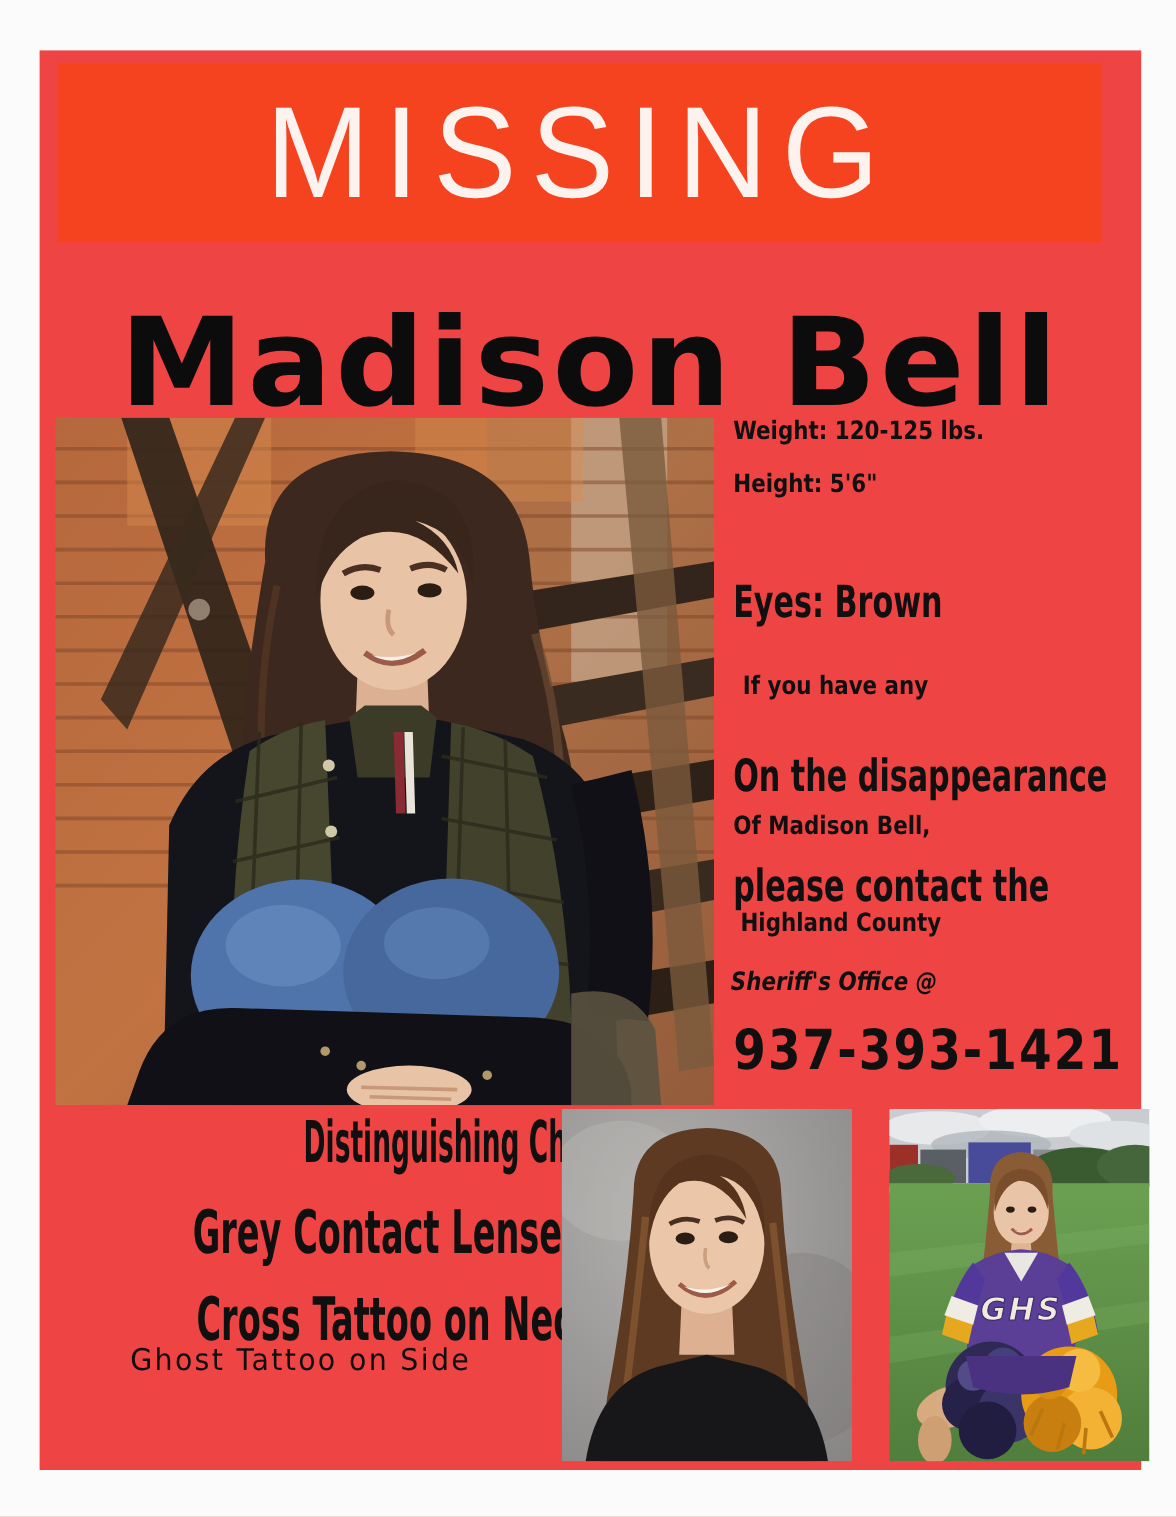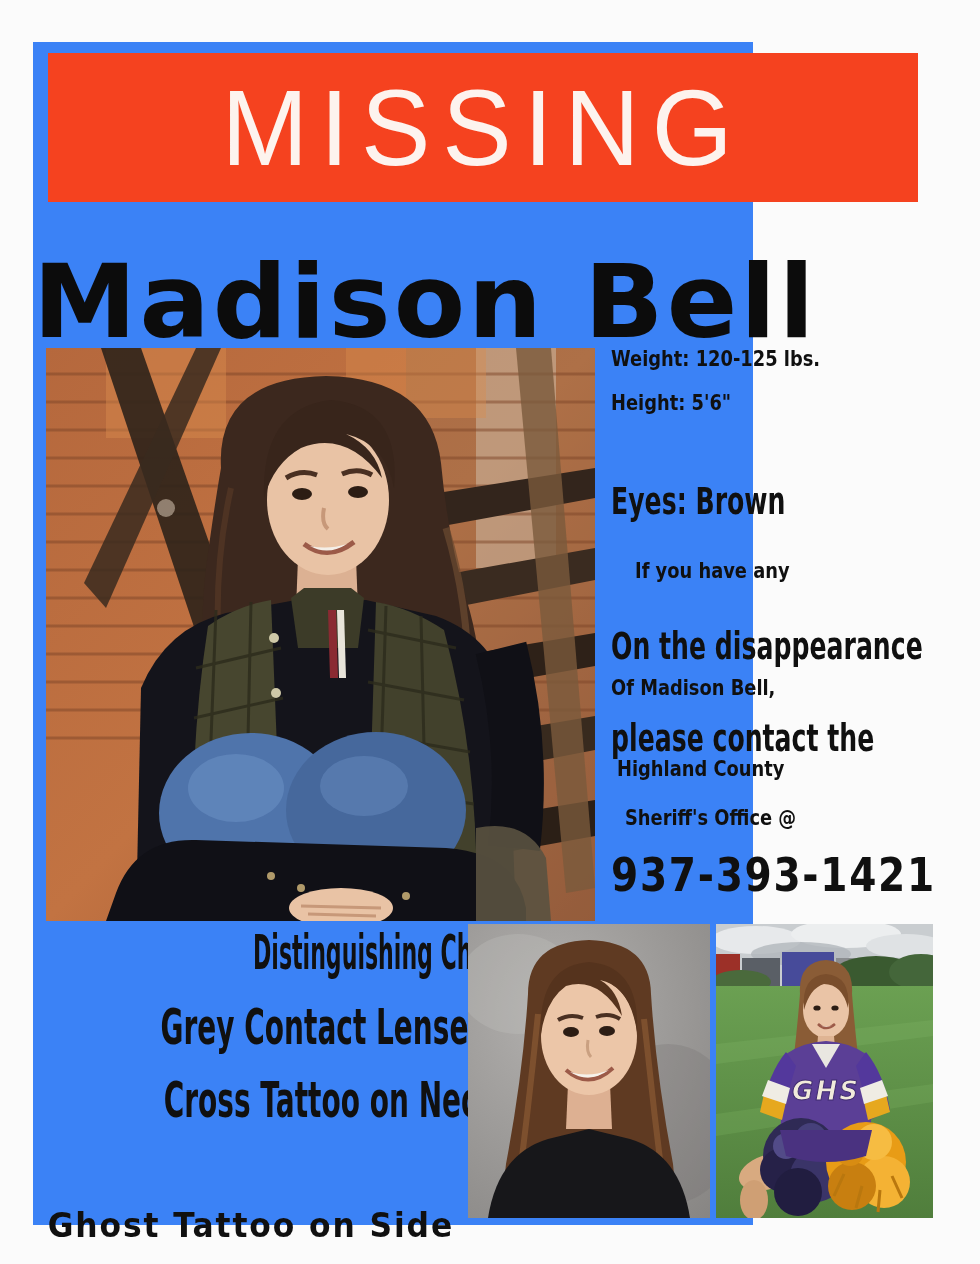--- a/index.html
+++ b/index.html
@@ -1,22 +1,22 @@
 <!DOCTYPE html>
 <html><head>
 <meta charset="utf-8">
 <style>
   html,body{margin:0;padding:0;}
   body{
     width:980px;height:1264px;position:relative;overflow:hidden;
     background:#fbfbfb;font-family:"DejaVu Sans",sans-serif;
   }
   .poster{
-    position:absolute;left:33px;top:42px;width:720px;height:1183px;
-    background:#3b82f6;
+    position:absolute;left:33px;top:42px;width:918px;height:1183px;
+    background:#ef4444;
   }
   
   .banner{
     position:absolute;left:15px;top:11px;width:870px;height:149px;
     background:#f5421f;display:flex;align-items:center;justify-content:center;
   }
   .banner-label{
     font-family:"Liberation Sans",sans-serif;font-weight:400;
     font-size:104px;letter-spacing:12px;color:#fdf3ee;line-height:1;
     transform:scaleY(1.04);white-space:nowrap;
@@ -25,50 +25,50 @@
   .name{
     position:absolute;left:0;top:208px;width:100%;text-align:center;
     font-weight:bold;font-size:104px;letter-spacing:3px;color:#0c0c0c;
     line-height:1;white-space:nowrap;transform:scaleY(0.98);
   }
   
   .photo{position:absolute;overflow:hidden;}
   .photo svg{display:block;}
   .photo-main{left:13px;top:306px;width:549px;height:573px;}
   .photo-yearbook{left:435px;top:882px;width:242px;height:294px;}
-  .photo-cheer{left:683px;top:882px;width:217px;height:294px;}
+  .photo-cheer{left:708px;top:882px;width:217px;height:294px;}
   
   .rline{position:absolute;left:578px;white-space:nowrap;color:#101010;line-height:1.1;}
   .rline > span{display:inline-block;}
   .sans{font-weight:bold;font-size:21px;}
   .sans > span{transform:scaleX(0.85);transform-origin:left center;}
   .cond{font-weight:bold;font-size:37px;margin-top:22px;}
   .cond > span{transform:scaleX(0.68);transform-origin:left center;}
   .r-weight{top:306px;}
   .r-height{top:350px;}
   .r-hair{top:384px;}
   .r-eyes{top:418px;}
-  .r-if{top:518px;left:602px;text-decoration:underline;}
+  .r-if{top:518px;left:586px;text-decoration:underline;}
   .r-on{top:563px;}
   .r-of{top:635px;}
   .r-please{top:655px;}
   .r-highland{top:716px;left:584px;}
-  .r-sheriff{top:765px;left:592px;}
+  .r-sheriff{top:765px;left:576px;font-style:italic;}
   .r-phone{top:808px;font-weight:bold;font-size:46px;}
   .r-phone > span{transform:scaleX(0.85);transform-origin:left center;letter-spacing:2px;}
   
   .lline{position:absolute;left:0;width:436px;text-align:center;white-space:nowrap;color:#101010;line-height:1.1;}
   .lline > span{display:inline-block;}
   .l-head{top:884px;font-weight:bold;font-size:48px;}
   .l-head > span{transform:scaleX(0.46);transform-origin:center;}
   .l-item1{top:958px;font-weight:bold;font-size:50px;}
   .l-item1 > span{transform:scaleX(0.56);transform-origin:center;}
   .l-item2{top:1031px;font-weight:bold;font-size:50px;}
   .l-item2 > span{transform:scaleX(0.56);transform-origin:center;}
-  .l-item3{top:1166px;font-weight:bold;font-size:33px;}
+  .l-item3{top:1078px;font-weight:normal;font-size:25px;}
   .l-item3 > span{transform:scaleX(0.95);transform-origin:center;letter-spacing:2px;}
 </style>
 </head>
 <body>
 
 <div class="poster">
 
   <div class="banner">
     <span class="banner-label">MISSING</span>
   </div>

